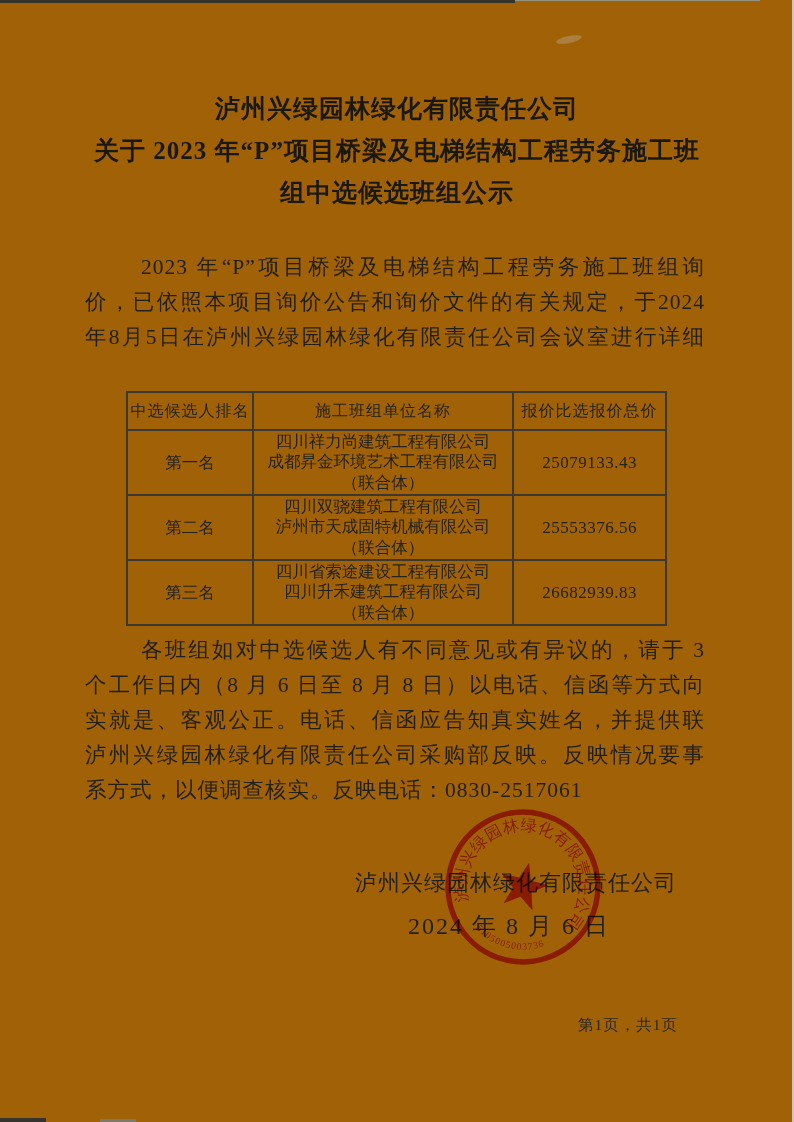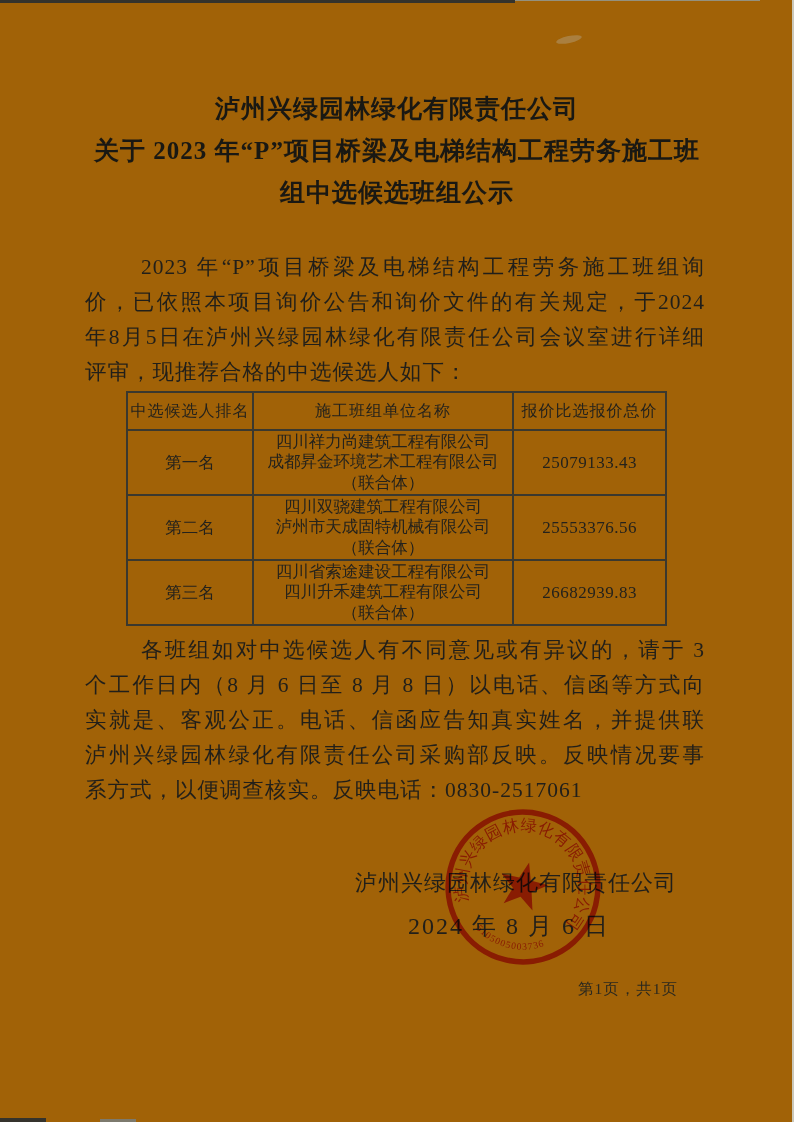--- a/index.html
+++ b/index.html
@@ -69,21 +69,21 @@
 
   .seal {
     position:absolute; left:437px; top:801px;
     width:172px; height:172px;
     mix-blend-mode:multiply; opacity:.92;
     pointer-events:none;
   }
   .seal text { fill:#d6382c; font-family:"Liberation Serif","DejaVu Serif",serif; }
 
   .page-footer {
-    position:absolute; left:578px; top:979px;
+    position:absolute; left:578px; top:1015px;
     font-size:15.5px; letter-spacing:1px; color:#2a281f;
   }
 </style>
 </head>
 <body>
 
 <div class="page">
 
   <div class="edge-top1"></div>
   <div class="edge-top2"></div>
@@ -95,21 +95,20 @@
   <div class="doc-title">
     <div>泸州兴绿园林绿化有限责任公司</div>
     <div>关于 2023 年“P”项目桥梁及电梯结构工程劳务施工班</div>
     <div>组中选候选班组公示</div>
   </div>
 
   <div class="para para1">
     <div class="ln first">2023 年“P”项目桥梁及电梯结构工程劳务施工班组询</div>
     <div class="ln">价，已依照本项目询价公告和询价文件的有关规定，于2024</div>
     <div class="ln">年8月5日在泸州兴绿园林绿化有限责任公司会议室进行详细</div>
-    <div class="ln last">评审，现推荐合格的中选候选人如下：</div>
   </div>
 
   <table class="rank-table">
     <colgroup>
         <col style="width:126px">
         <col style="width:260px">
         <col style="width:153px">
       </colgroup>
     <thead>
       <tr>

